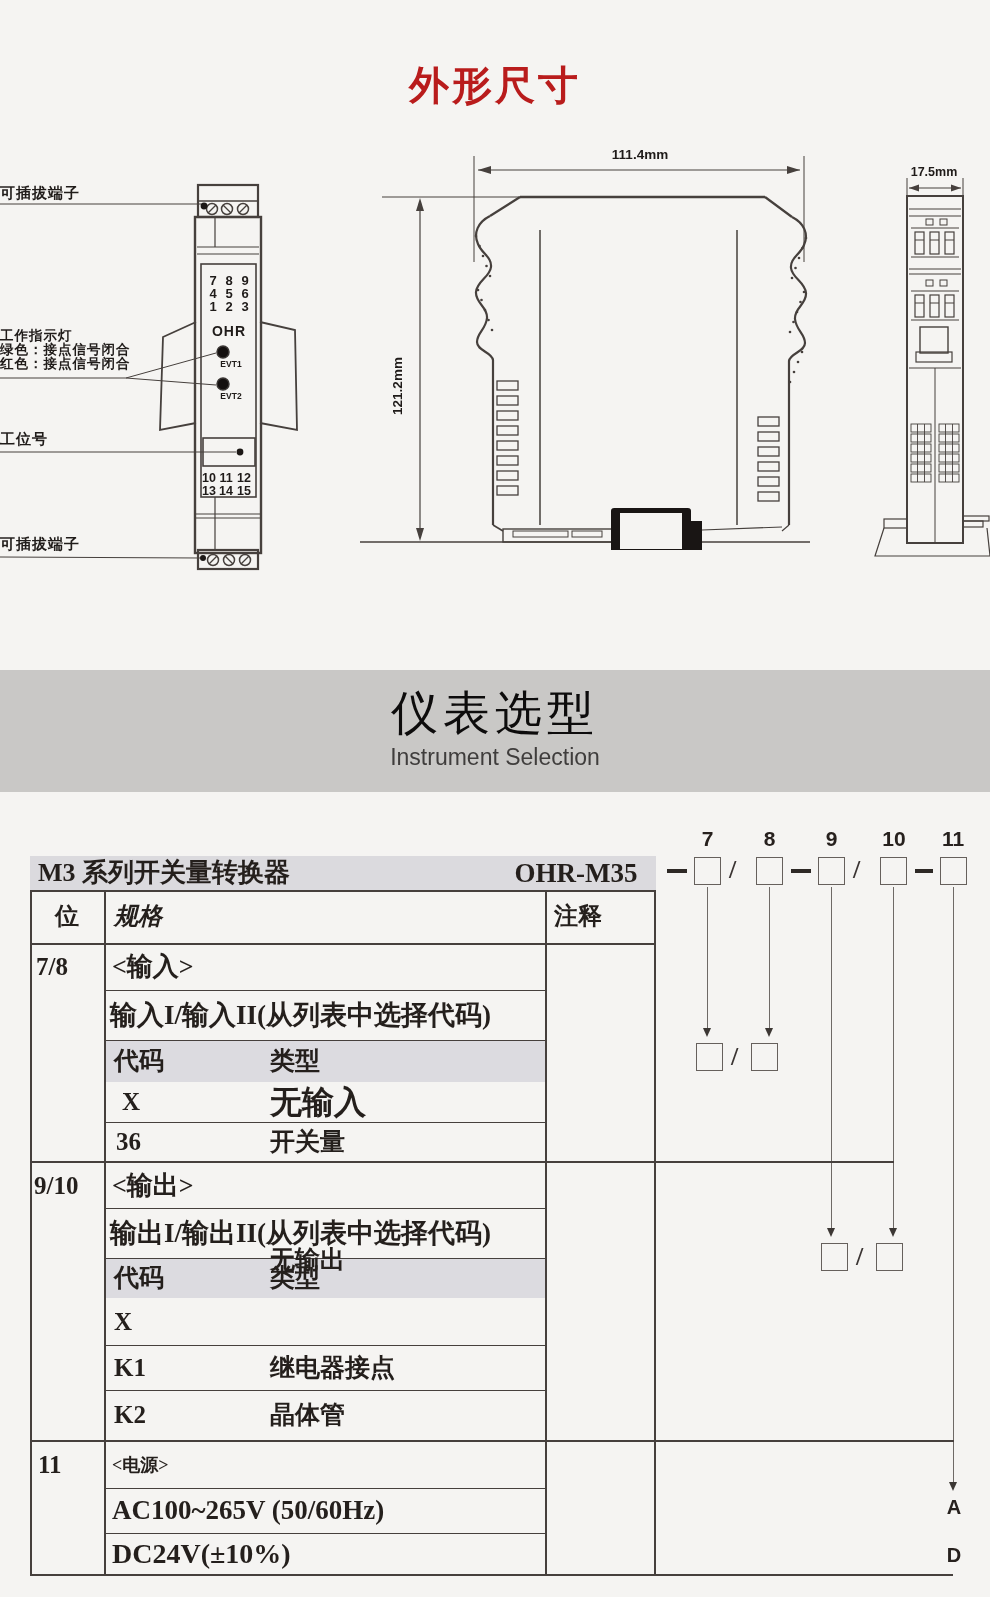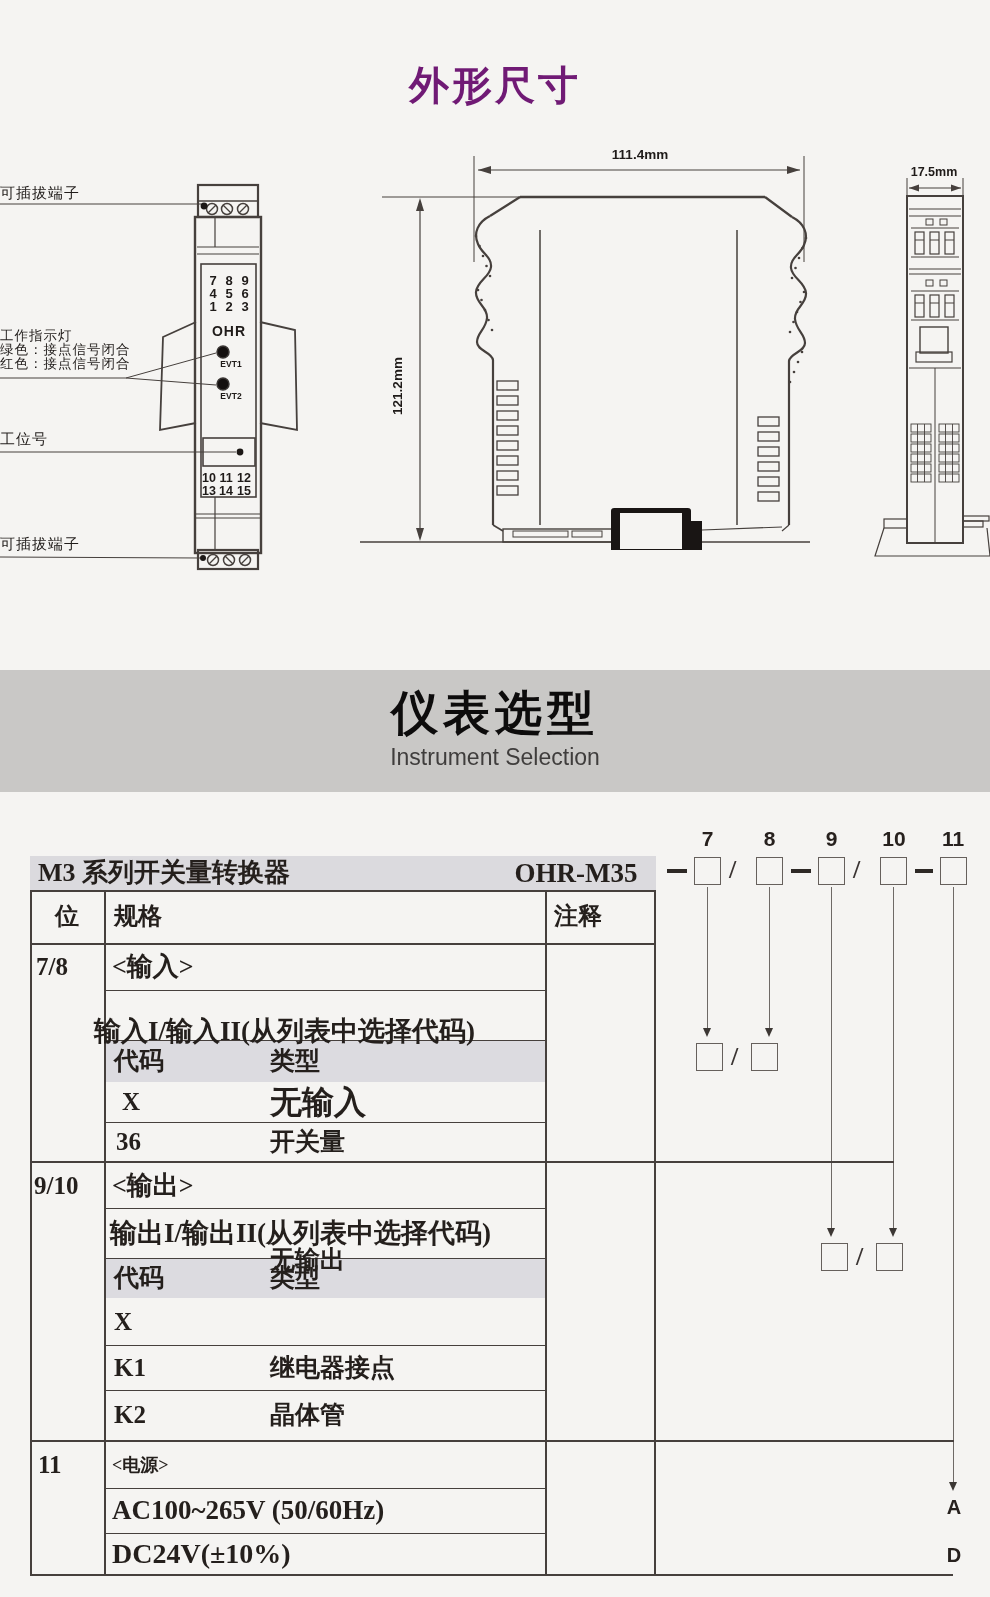--- a/index.html
+++ b/index.html
@@ -1,24 +1,24 @@
 <!DOCTYPE html>
 <html><head>
 <meta charset="utf-8">
 <style>
   * { margin:0; padding:0; box-sizing:border-box; }
   html,body { width:990px; height:1597px; }
   body { position:relative; background:#f5f4f2; font-family:"Liberation Sans", sans-serif; color:#27211e; overflow:hidden; }
   .abs { position:absolute; }
   .ln { position:absolute; background:#46403d; }
   .sans { font-family:"Liberation Sans", sans-serif; font-weight:bold; }
-  .page-title { left:0; top:58px; width:990px; height:54px; text-align:center; font-size:40px; font-weight:bold; letter-spacing:3px; color:#701a75; }
-  .lbl { color:#201c1a; font-weight:normal; letter-spacing:1px; }
+  .page-title { left:0; top:58px; width:990px; height:54px; text-align:center; font-size:40px; font-weight:bold; letter-spacing:3px; color:#b91c1c; }
+  .lbl { color:#201c1a; font-weight:bold; letter-spacing:1px; }
   .banner { left:0; top:670px; width:990px; height:122px; background:#c9c8c6; }
-  .banner-title { left:0; top:682px; width:990px; height:56px; text-align:center; font-size:47px; font-weight:bold; letter-spacing:5px; color:#0d0c0c; }
+  .banner-title { left:0; top:682px; width:990px; height:56px; text-align:center; font-size:47px; font-weight:normal; letter-spacing:5px; color:#0d0c0c; }
   .banner-sub { left:0; top:744px; width:990px; height:30px; text-align:center; font-size:23px; font-weight:400; color:#3f3d3c; }
   .gray-band { background:#dbdade; }
   .cell { position:absolute; font-family:"Liberation Serif", serif; font-weight:bold; color:#241f1c; white-space:nowrap; }
   .box { position:absolute; width:27px; height:28px; border:1.6px solid #66605c; background:transparent; }
   .vline { position:absolute; width:1px; background:#6e6966; }
   .arrow-down { position:absolute; width:0; height:0; border-left:4.5px solid transparent; border-right:4.5px solid transparent; border-top:9px solid #3c3734; }
   .slash { position:absolute; font-family:"Liberation Serif", serif; font-size:26px; font-weight:bold; color:#3a3432; }
   .dash { position:absolute; height:3.5px; background:#2e2926; }
   svg text { fill:#1f1b19; }
 </style>
@@ -311,26 +311,26 @@
 <div class="ln" style="left:104px;top:1040px;width:441px;height:1px;"></div>
 <div class="ln" style="left:104px;top:1122px;width:441px;height:1px;"></div>
 <div class="ln" style="left:104px;top:1208px;width:441px;height:1px;"></div>
 <div class="ln" style="left:104px;top:1258px;width:441px;height:1px;"></div>
 <div class="ln" style="left:104px;top:1345px;width:441px;height:1px;"></div>
 <div class="ln" style="left:104px;top:1390px;width:441px;height:1px;"></div>
 <div class="ln" style="left:104px;top:1488px;width:441px;height:1px;"></div>
 <div class="ln" style="left:104px;top:1533px;width:441px;height:1px;"></div>
 
 <div class="cell" style="left:30px;top:890px;width:74px;height:53px;line-height:53px;text-align:center;font-size:24px;">位</div>
-<div class="cell" style="left:114px;top:890px;height:53px;line-height:53px;font-size:24px;">规格</div>
+<div class="cell" style="left:114px;top:890px;height:53px;line-height:53px;font-size:24px;font-style:italic;">规格</div>
 <div class="cell" style="left:554px;top:890px;height:53px;line-height:53px;font-size:24px;">注释</div>
 
 <div class="cell" style="left:36px;top:943px;height:47px;line-height:47px;font-size:25px;">7/8</div>
 <div class="cell" style="left:112px;top:943px;height:47px;line-height:47px;font-size:26px;">&lt;输入&gt;</div>
-<div class="cell" style="left:94px;top:990px;height:60px;line-height:50px;font-size:27px;margin-top:16px;">输入I/输入II(从列表中选择代码)</div>
+<div class="cell" style="left:110px;top:990px;height:60px;line-height:50px;font-size:27px;">输入I/输入II(从列表中选择代码)</div>
 <div class="cell" style="left:114px;top:1040px;height:42px;line-height:42px;font-size:25px;">代码</div>
 <div class="cell" style="left:270px;top:1040px;height:42px;line-height:42px;font-size:25px;">类型</div>
 <div class="cell" style="left:122px;top:1082px;height:40px;line-height:40px;font-size:25px;">X</div>
 <div class="cell" style="left:270px;top:1082px;height:40px;line-height:40px;font-size:32px;">无输入</div>
 <div class="cell" style="left:116px;top:1122px;height:39px;line-height:39px;font-size:25px;">36</div>
 <div class="cell" style="left:270px;top:1122px;height:39px;line-height:39px;font-size:25px;">开关量</div>
 
 <div class="cell" style="left:34px;top:1163px;height:45px;line-height:45px;font-size:25px;">9/10</div>
 <div class="cell" style="left:112px;top:1163px;height:45px;line-height:45px;font-size:26px;">&lt;输出&gt;</div>
 <div class="cell" style="left:110px;top:1208px;height:50px;line-height:50px;font-size:27px;">输出I/输出II(从列表中选择代码)</div>

